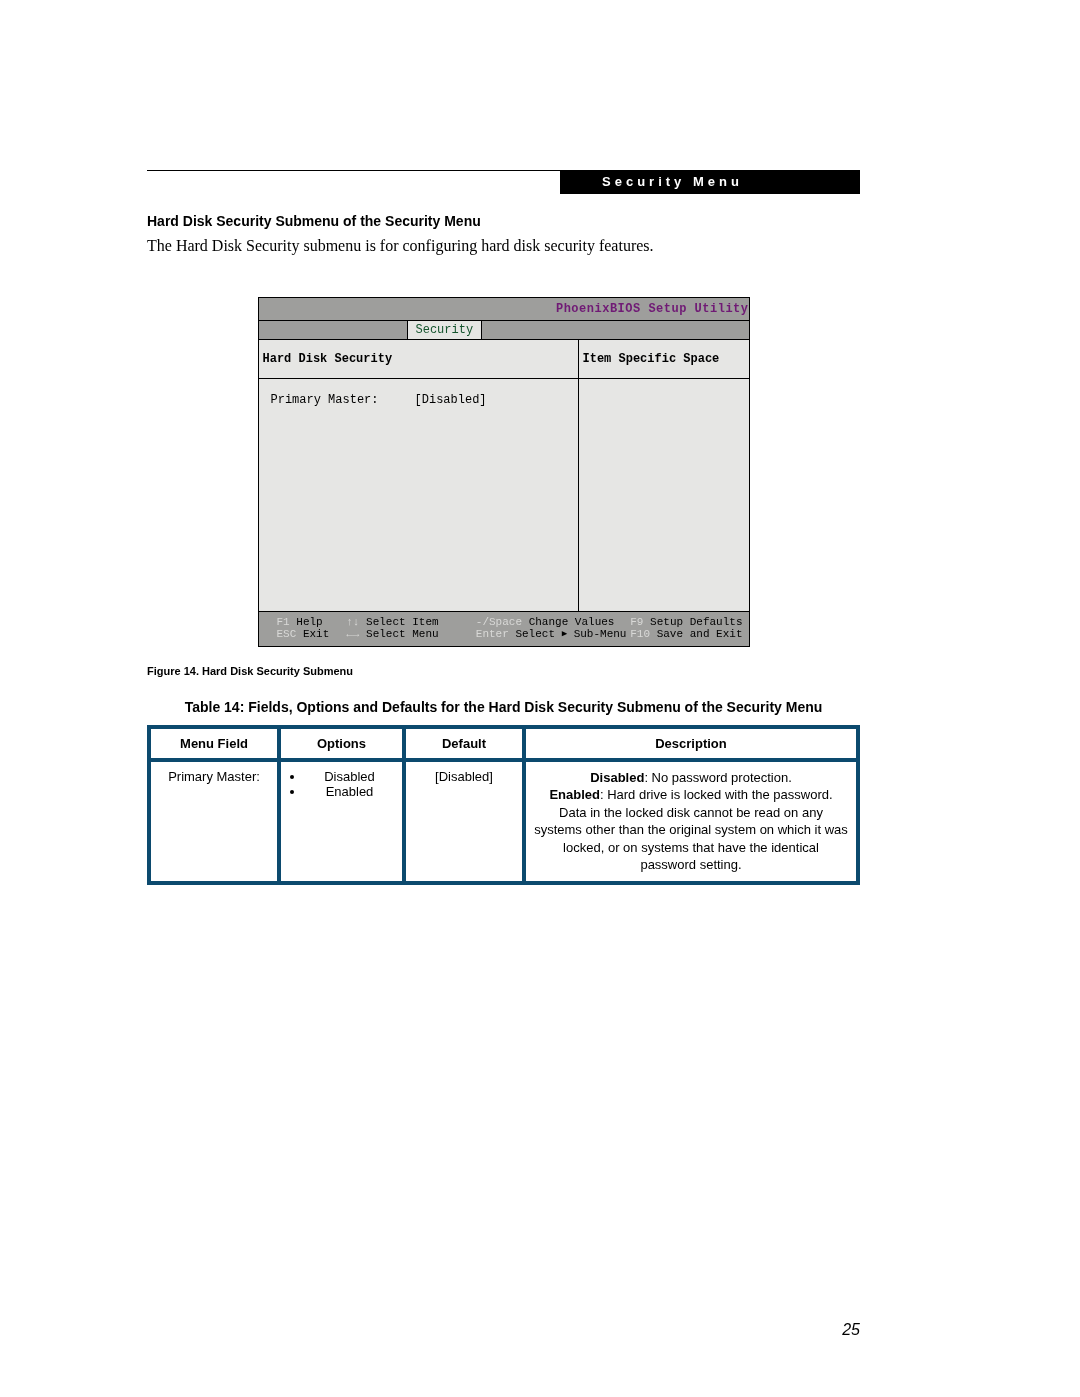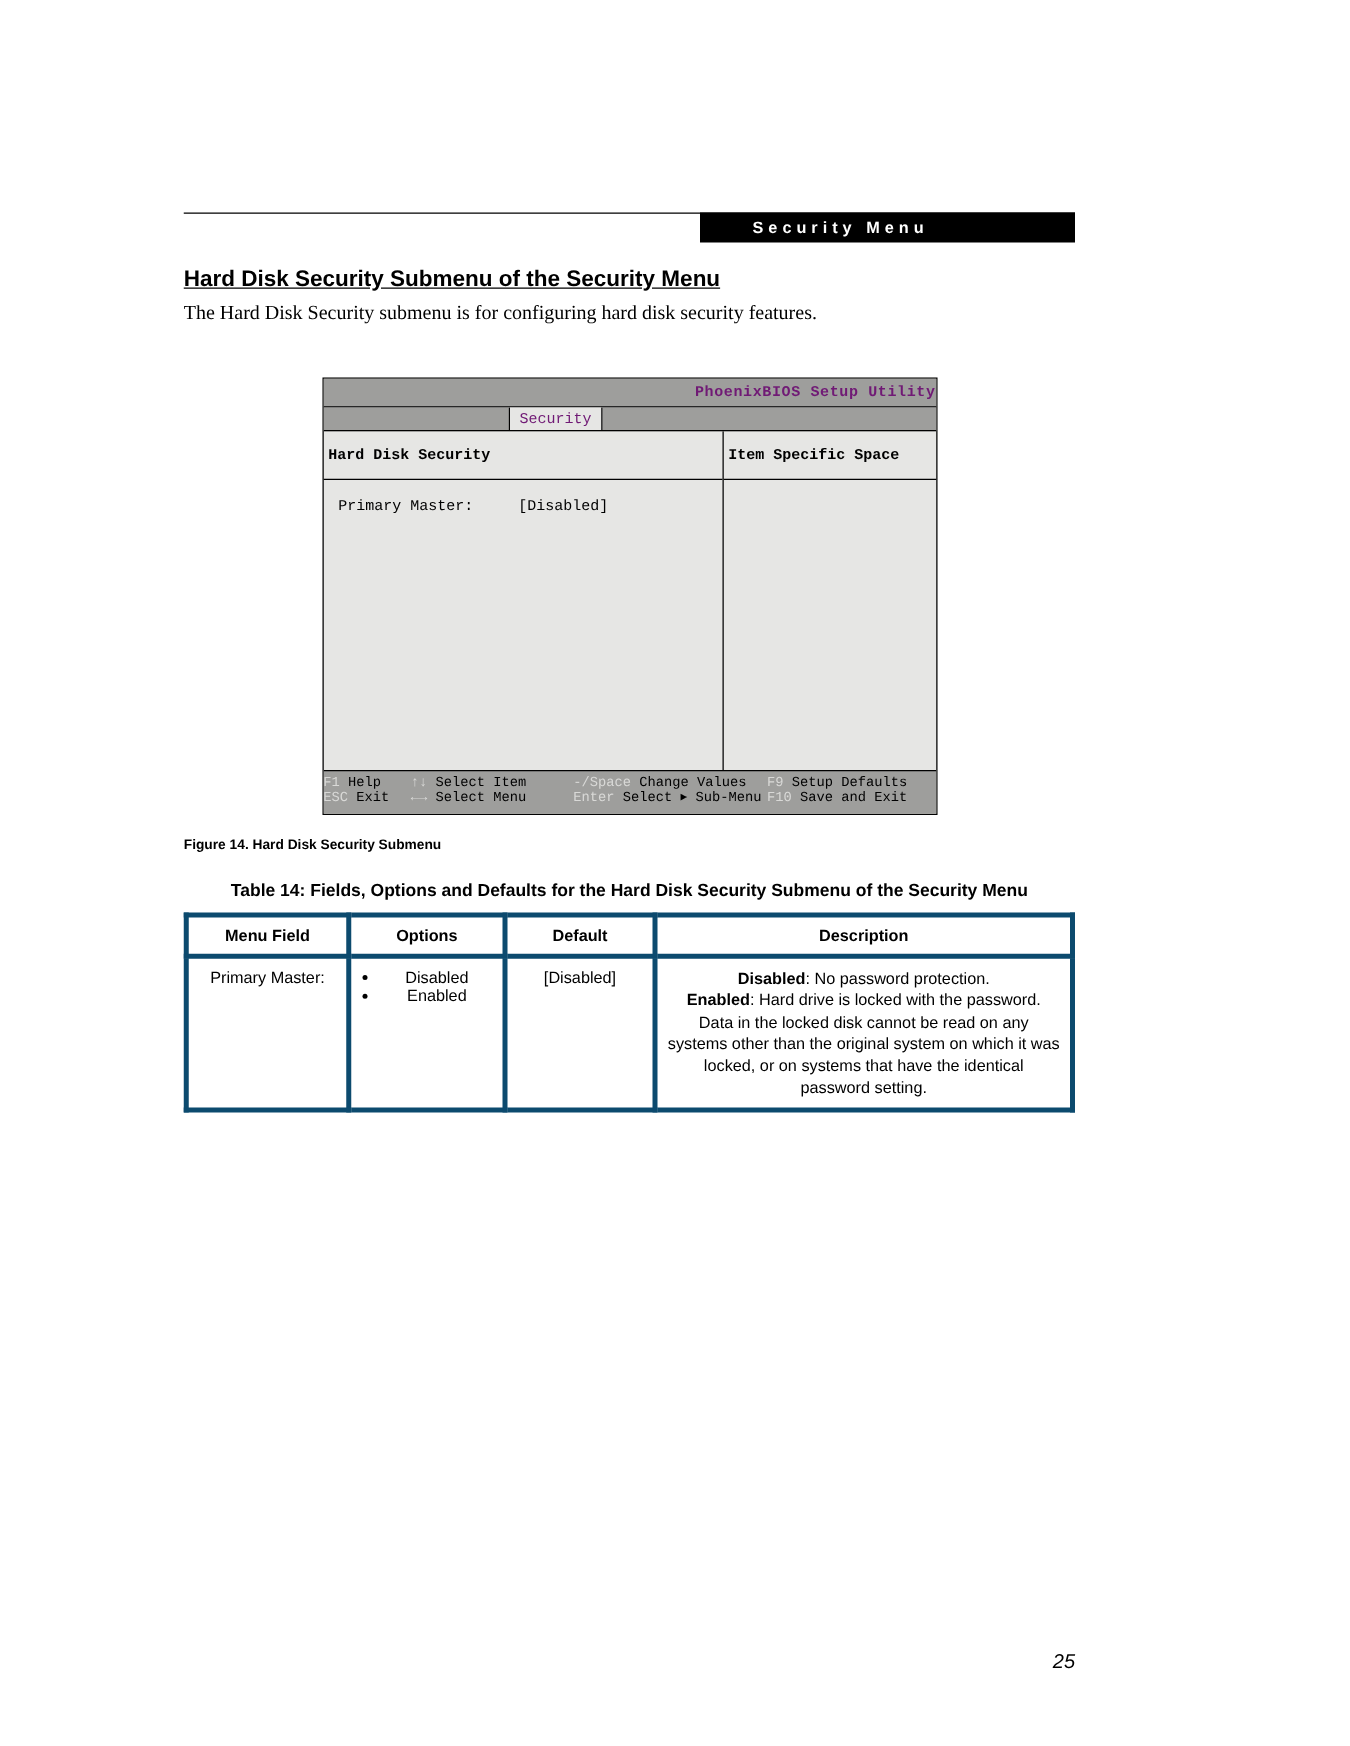--- a/index.html
+++ b/index.html
@@ -32,23 +32,22 @@
     font-size: 13px;
     letter-spacing: 4px;
     padding: 4px 20px 5px 42px;
     box-sizing: border-box;
     width: 300px;
     text-align: left;
   }
   .h2 {
     font-family: Arial, Helvetica, sans-serif;
     font-weight: bold;
-    font-size: 18px;
+    font-size: 14px;
     margin: 42px 0 6px 0;
-    text-decoration: underline;
   }
   .intro {
     font-family: Georgia, "Times New Roman", serif;
     font-size: 16px;
     margin: 0 0 40px 0;
     line-height: 1.35;
   }
 
   
   .bios {
@@ -78,21 +77,21 @@
   .bios .tabsbar .active-tab {
     position: absolute;
     left: 148px;
     top: 0;
     height: 18px;
     line-height: 18px;
     padding: 0 8px;
     background: #e6e6e4;
     border-left: 1px solid #000;
     border-right: 1px solid #000;
-    color: #701a75;
+    color: #14532d;
   }
   .bios .mainrow {
     display: flex;
     border-top: 0;
   }
   .bios .leftpane {
     flex: 1 1 auto;
     border-right: 1px solid #000;
   }
   .bios .rightpane {
@@ -108,21 +107,21 @@
     padding: 14px 12px;
     box-sizing: border-box;
     border-top: 0;
   }
   .bios .pane-body .line {
     white-space: pre;
   }
   .bios .footer {
     background: #9e9e9c;
     border-top: 1px solid #000;
-    padding: 4px 6px 6px 0;
+    padding: 4px 6px 6px 18px;
     font-size: 11px;
   }
   .bios .footer .row {
     display: flex;
     gap: 0;
     white-space: nowrap;
   }
   .bios .footer .row span.dim { color: #d9d9d7; }
   .bios .footer .row span.seg { display: inline-block; }
   .bios .footer .row .c1 { width: 70px; }

